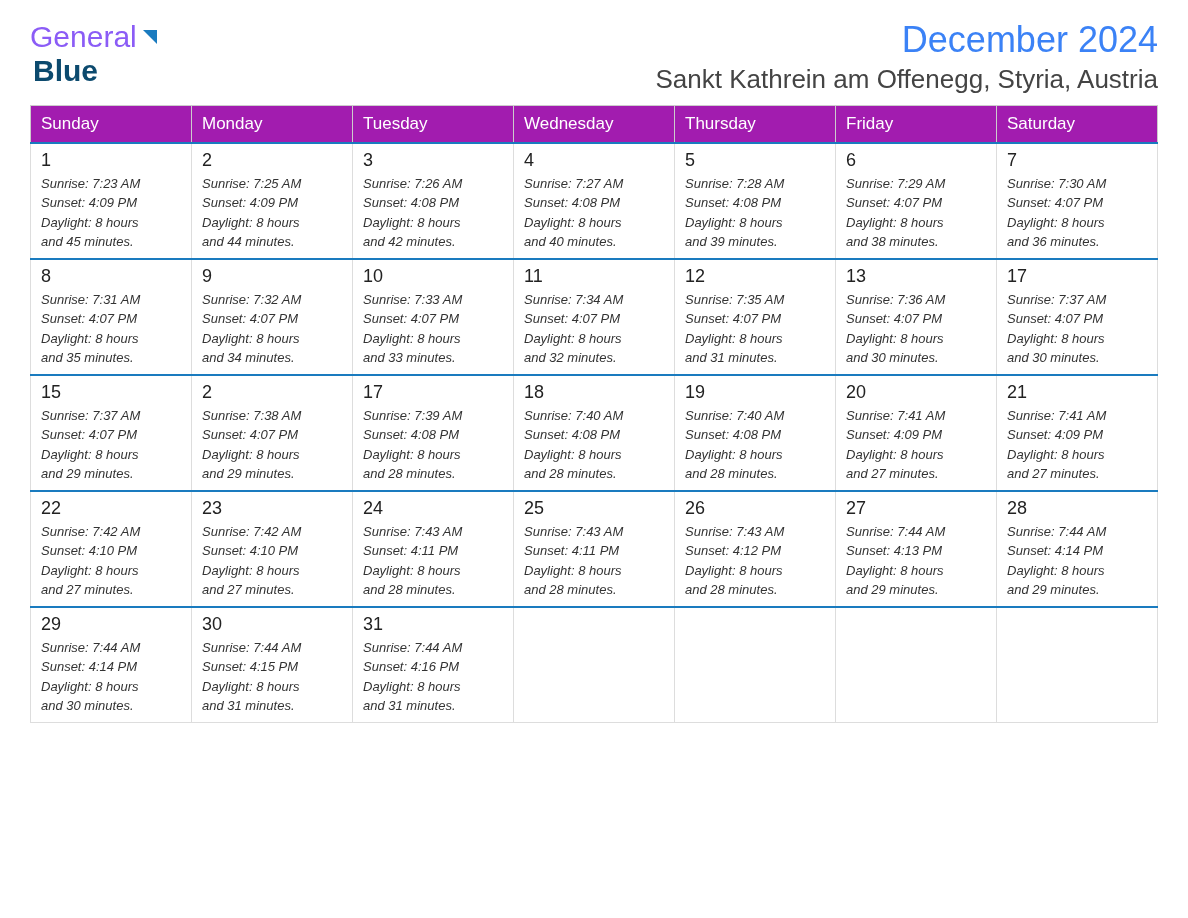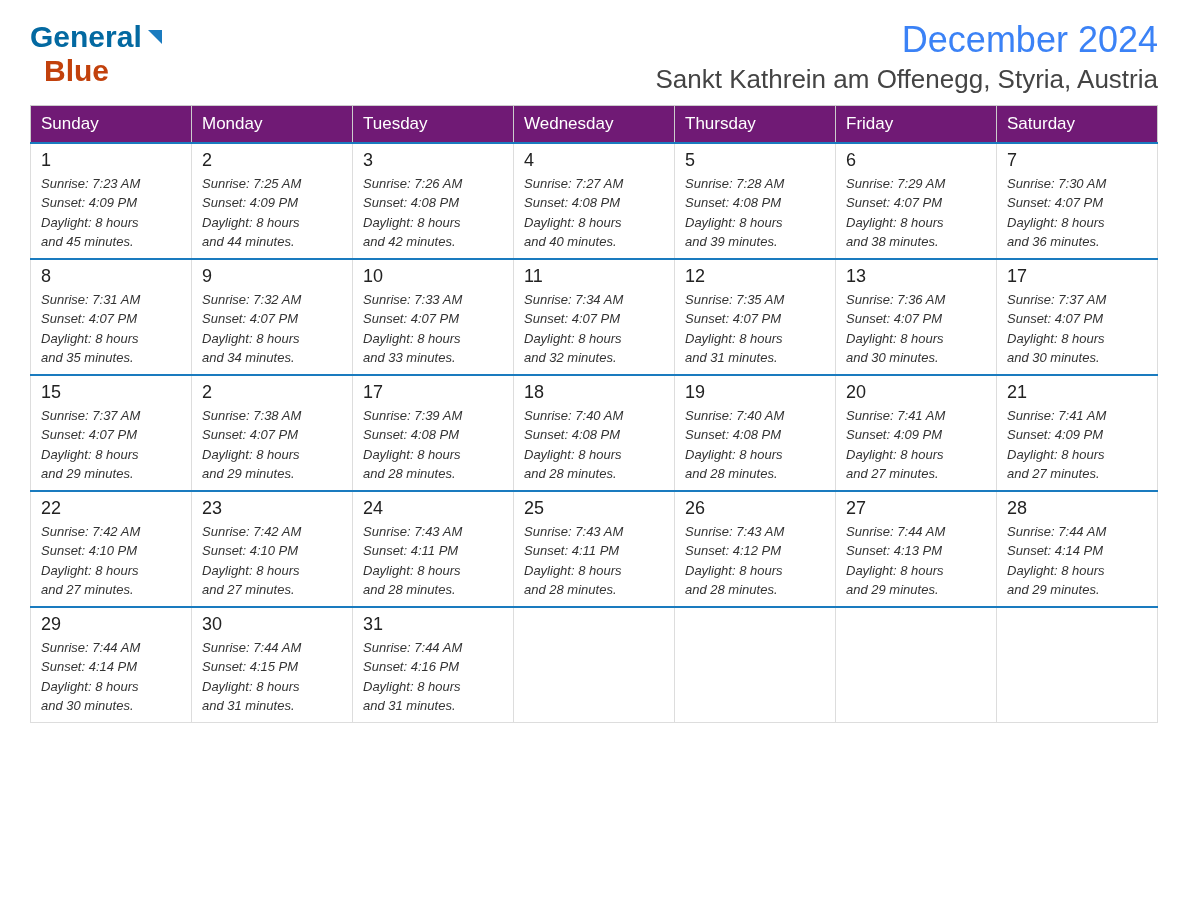--- a/index.html
+++ b/index.html
@@ -42,21 +42,21 @@
       font-size: 26px;
       color: #444;
       margin-top: 4px;
     }
     .calendar {
       width: 100%;
       border-collapse: collapse;
       margin-top: 10px;
     }
     .calendar th {
-      background-color: #701a75;
+      background-color: #a21caf;
       color: #fff;
       font-size: 17px;
       font-weight: normal;
       padding: 8px 10px;
       text-align: left;
       border: 1px solid #ccc;
     }
     .calendar td {
       vertical-align: top;
       padding: 6px 10px;
@@ -84,27 +84,27 @@
     .empty-cell {
       background: #fff;
     }
   </style>
 </head>
 <body>
 
 <div class="header-area">
   <div class="logo">
     <div class="logo-line1">
-      <span style="font-size:30px;font-weight:bold;color:#0369a1;">General</span>
+      <span style="font-size:30px;font-weight:normal;color:#8b5cf6;">General</span>
       <svg width="22" height="22" viewBox="0 0 22 22" style="margin-left:2px;vertical-align:middle;">
         <polygon points="4,4 18,4 18,18" fill="#1a7bbf"></polygon>
       </svg>
     </div>
     <div class="logo-line2">
-      <span style="font-size:30px;font-weight:bold;color:#c2410c;margin-left:14px;">Blue</span>
+      <span style="font-size:30px;font-weight:bold;color:#0c4a6e;margin-left:3px;">Blue</span>
     </div>
   </div>
   <div class="title-area">
     <div class="month-year">December 2024</div>
     <div class="location">Sankt Kathrein am Offenegg, Styria, Austria</div>
   </div>
 </div>
 
 <table class="calendar">
   <thead>

